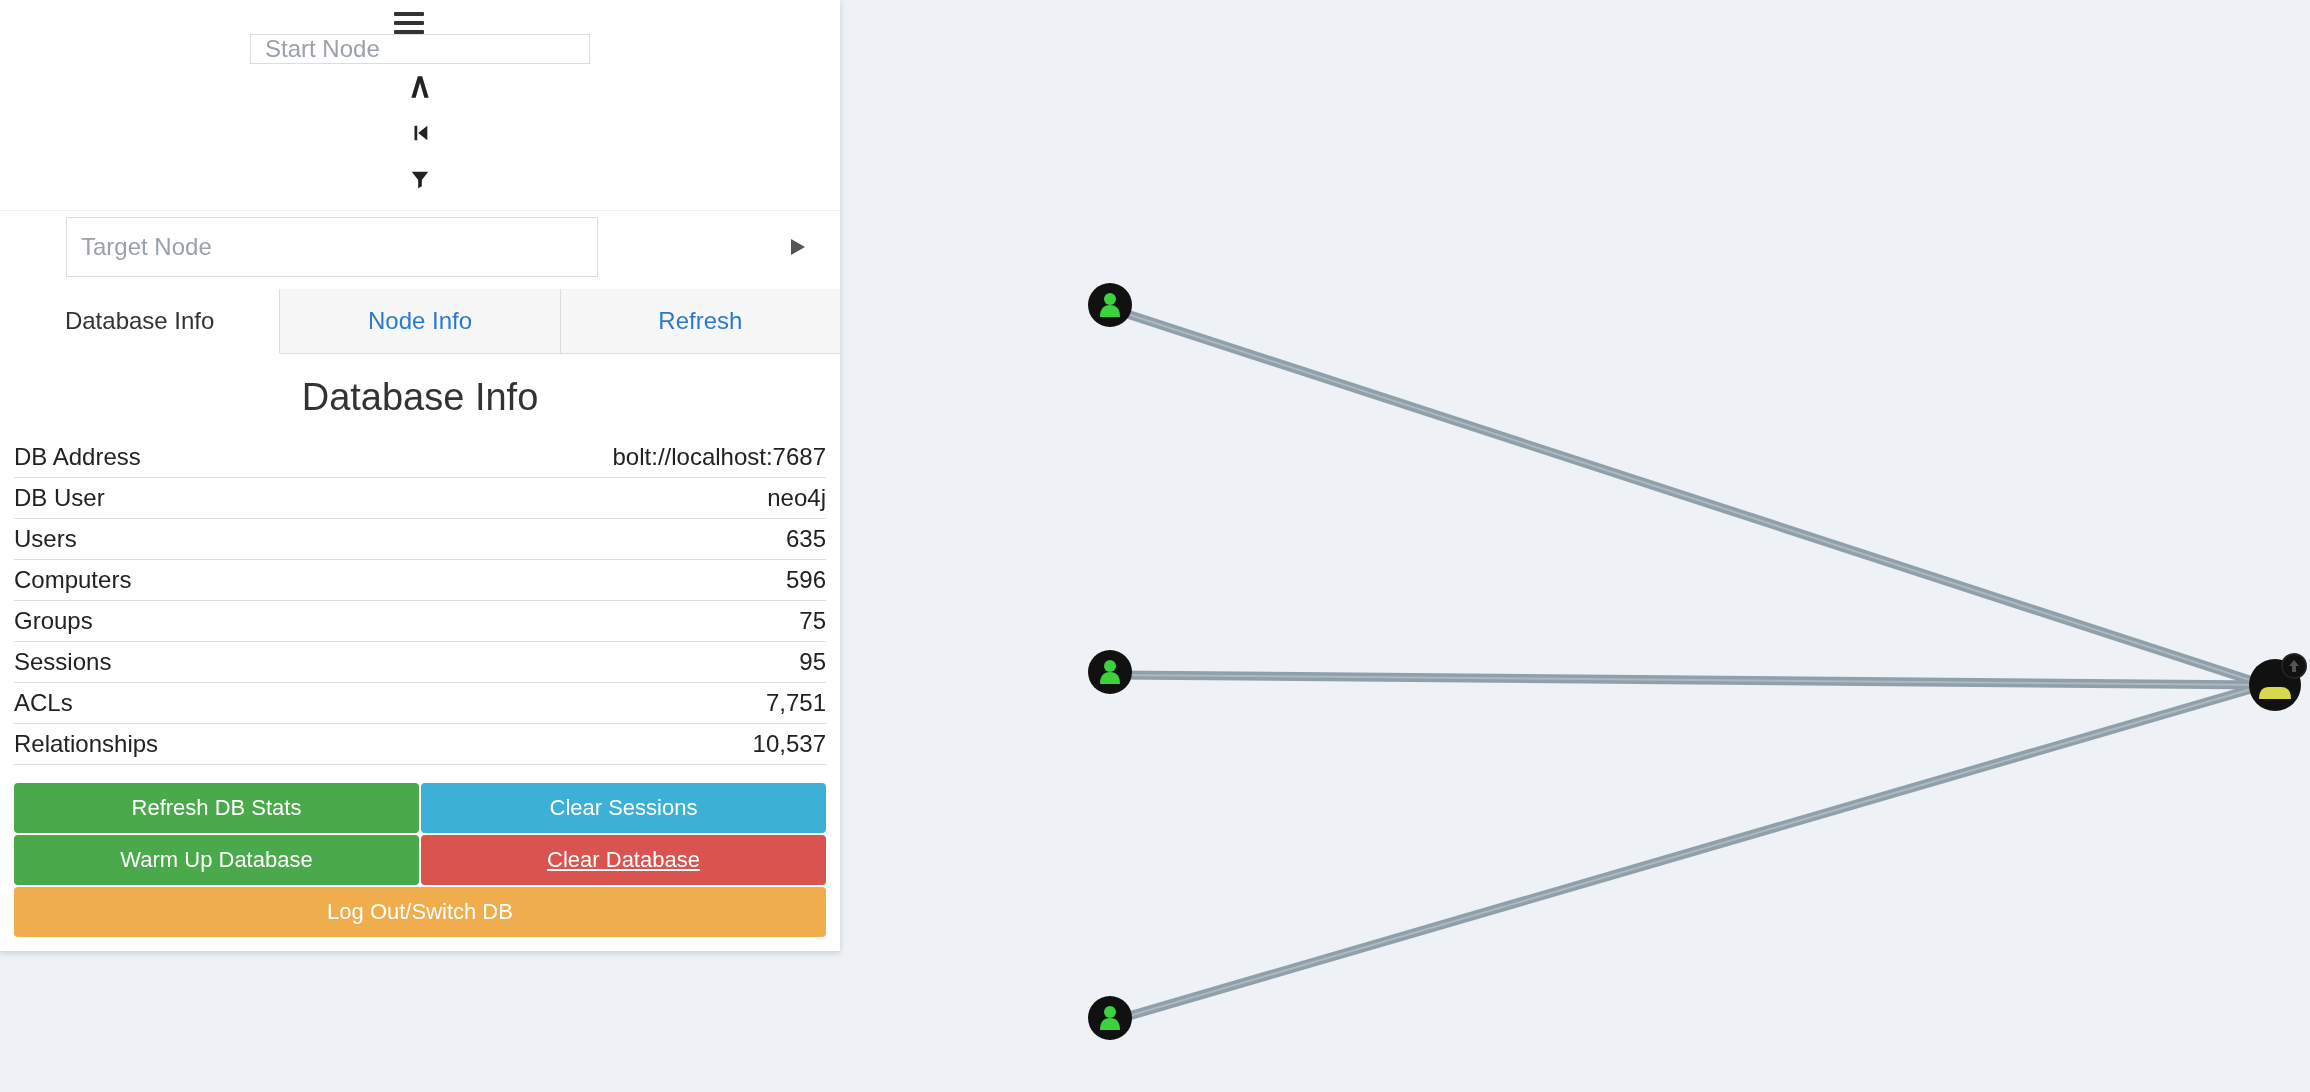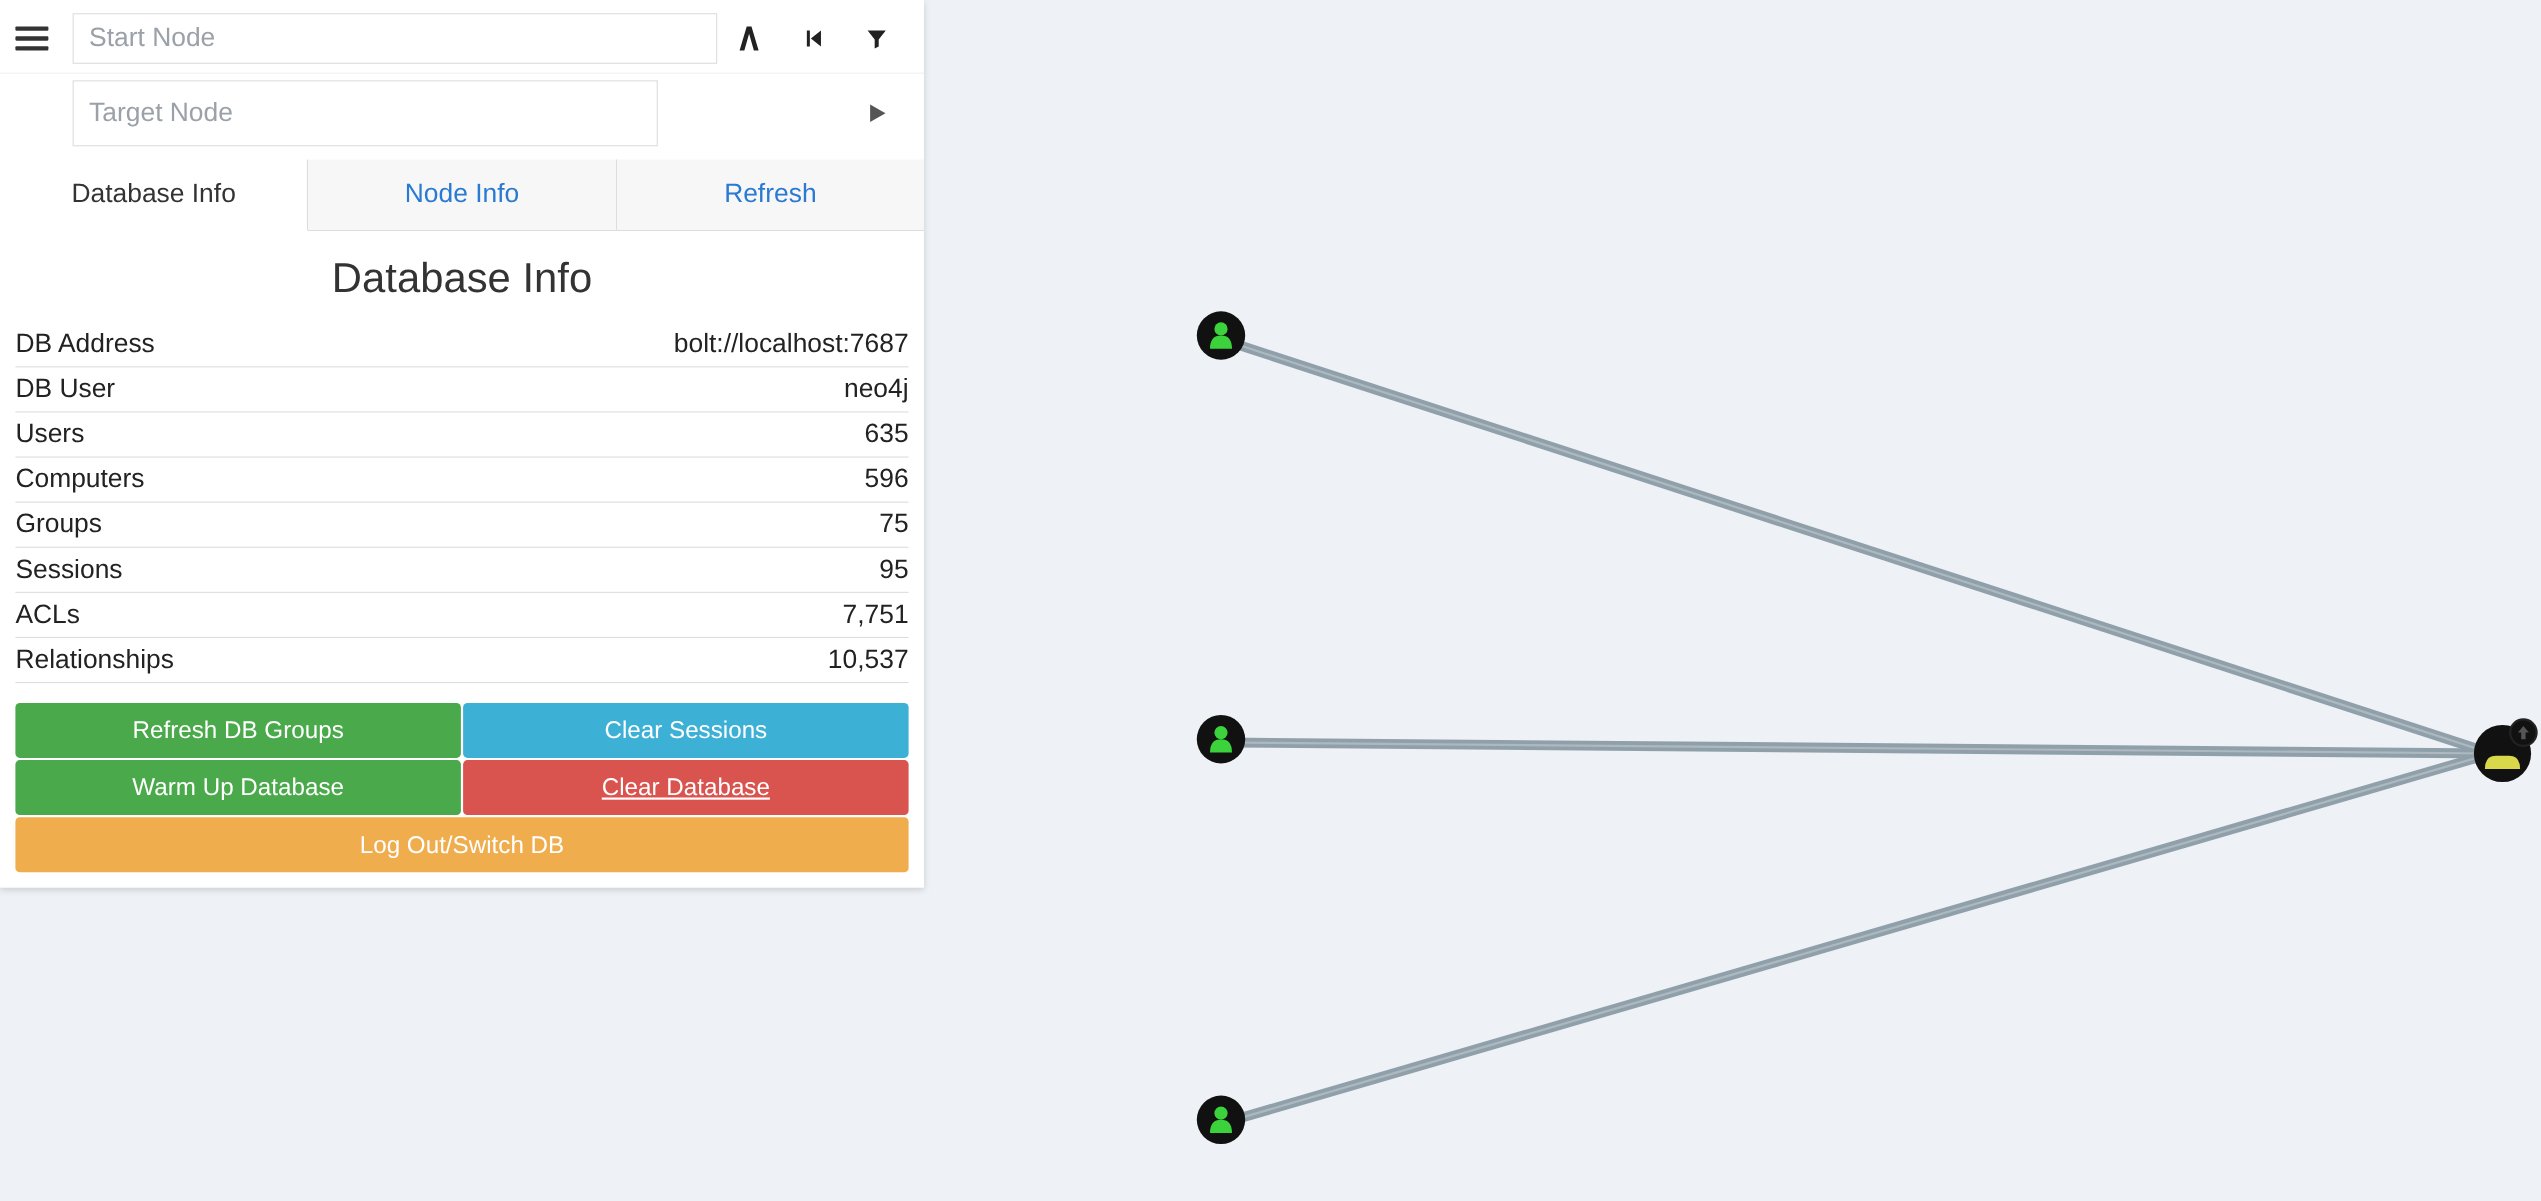--- a/index.html
+++ b/index.html
@@ -18,20 +18,21 @@
     width: 840px;
     background: #fff;
     box-shadow: 0 2px 6px rgba(0,0,0,0.15);
   }
   .search-row {
     display: flex;
     align-items: center;
     padding: 12px 14px 8px 14px;
     gap: 0;
     border-bottom: 1px solid #f0f0f0;
+    flex-direction: column;
   }
   .hamburger {
     width: 30px;
     display: flex;
     flex-direction: column;
     gap: 5px;
     margin-right: 22px;
     cursor: pointer;
   }
   .hamburger span {
@@ -285,20 +286,20 @@
     <div class="stat-row">
       <span>ACLs</span>
       <span>7,751</span>
     </div>
     <div class="stat-row">
       <span>Relationships</span>
       <span>10,537</span>
     </div>
 
     <div class="btn-grid">
-      <button class="btn btn-green">Refresh DB Groups</button>
+      <button class="btn btn-green">Refresh DB Stats</button>
       <button class="btn btn-blue">Clear Sessions</button>
       <button class="btn btn-green">Warm Up Database</button>
       <button class="btn btn-red">Clear Database</button>
       <button class="btn btn-orange">Log Out/Switch DB</button>
     </div>
   </div>
 </div>
 
 </body></html>

